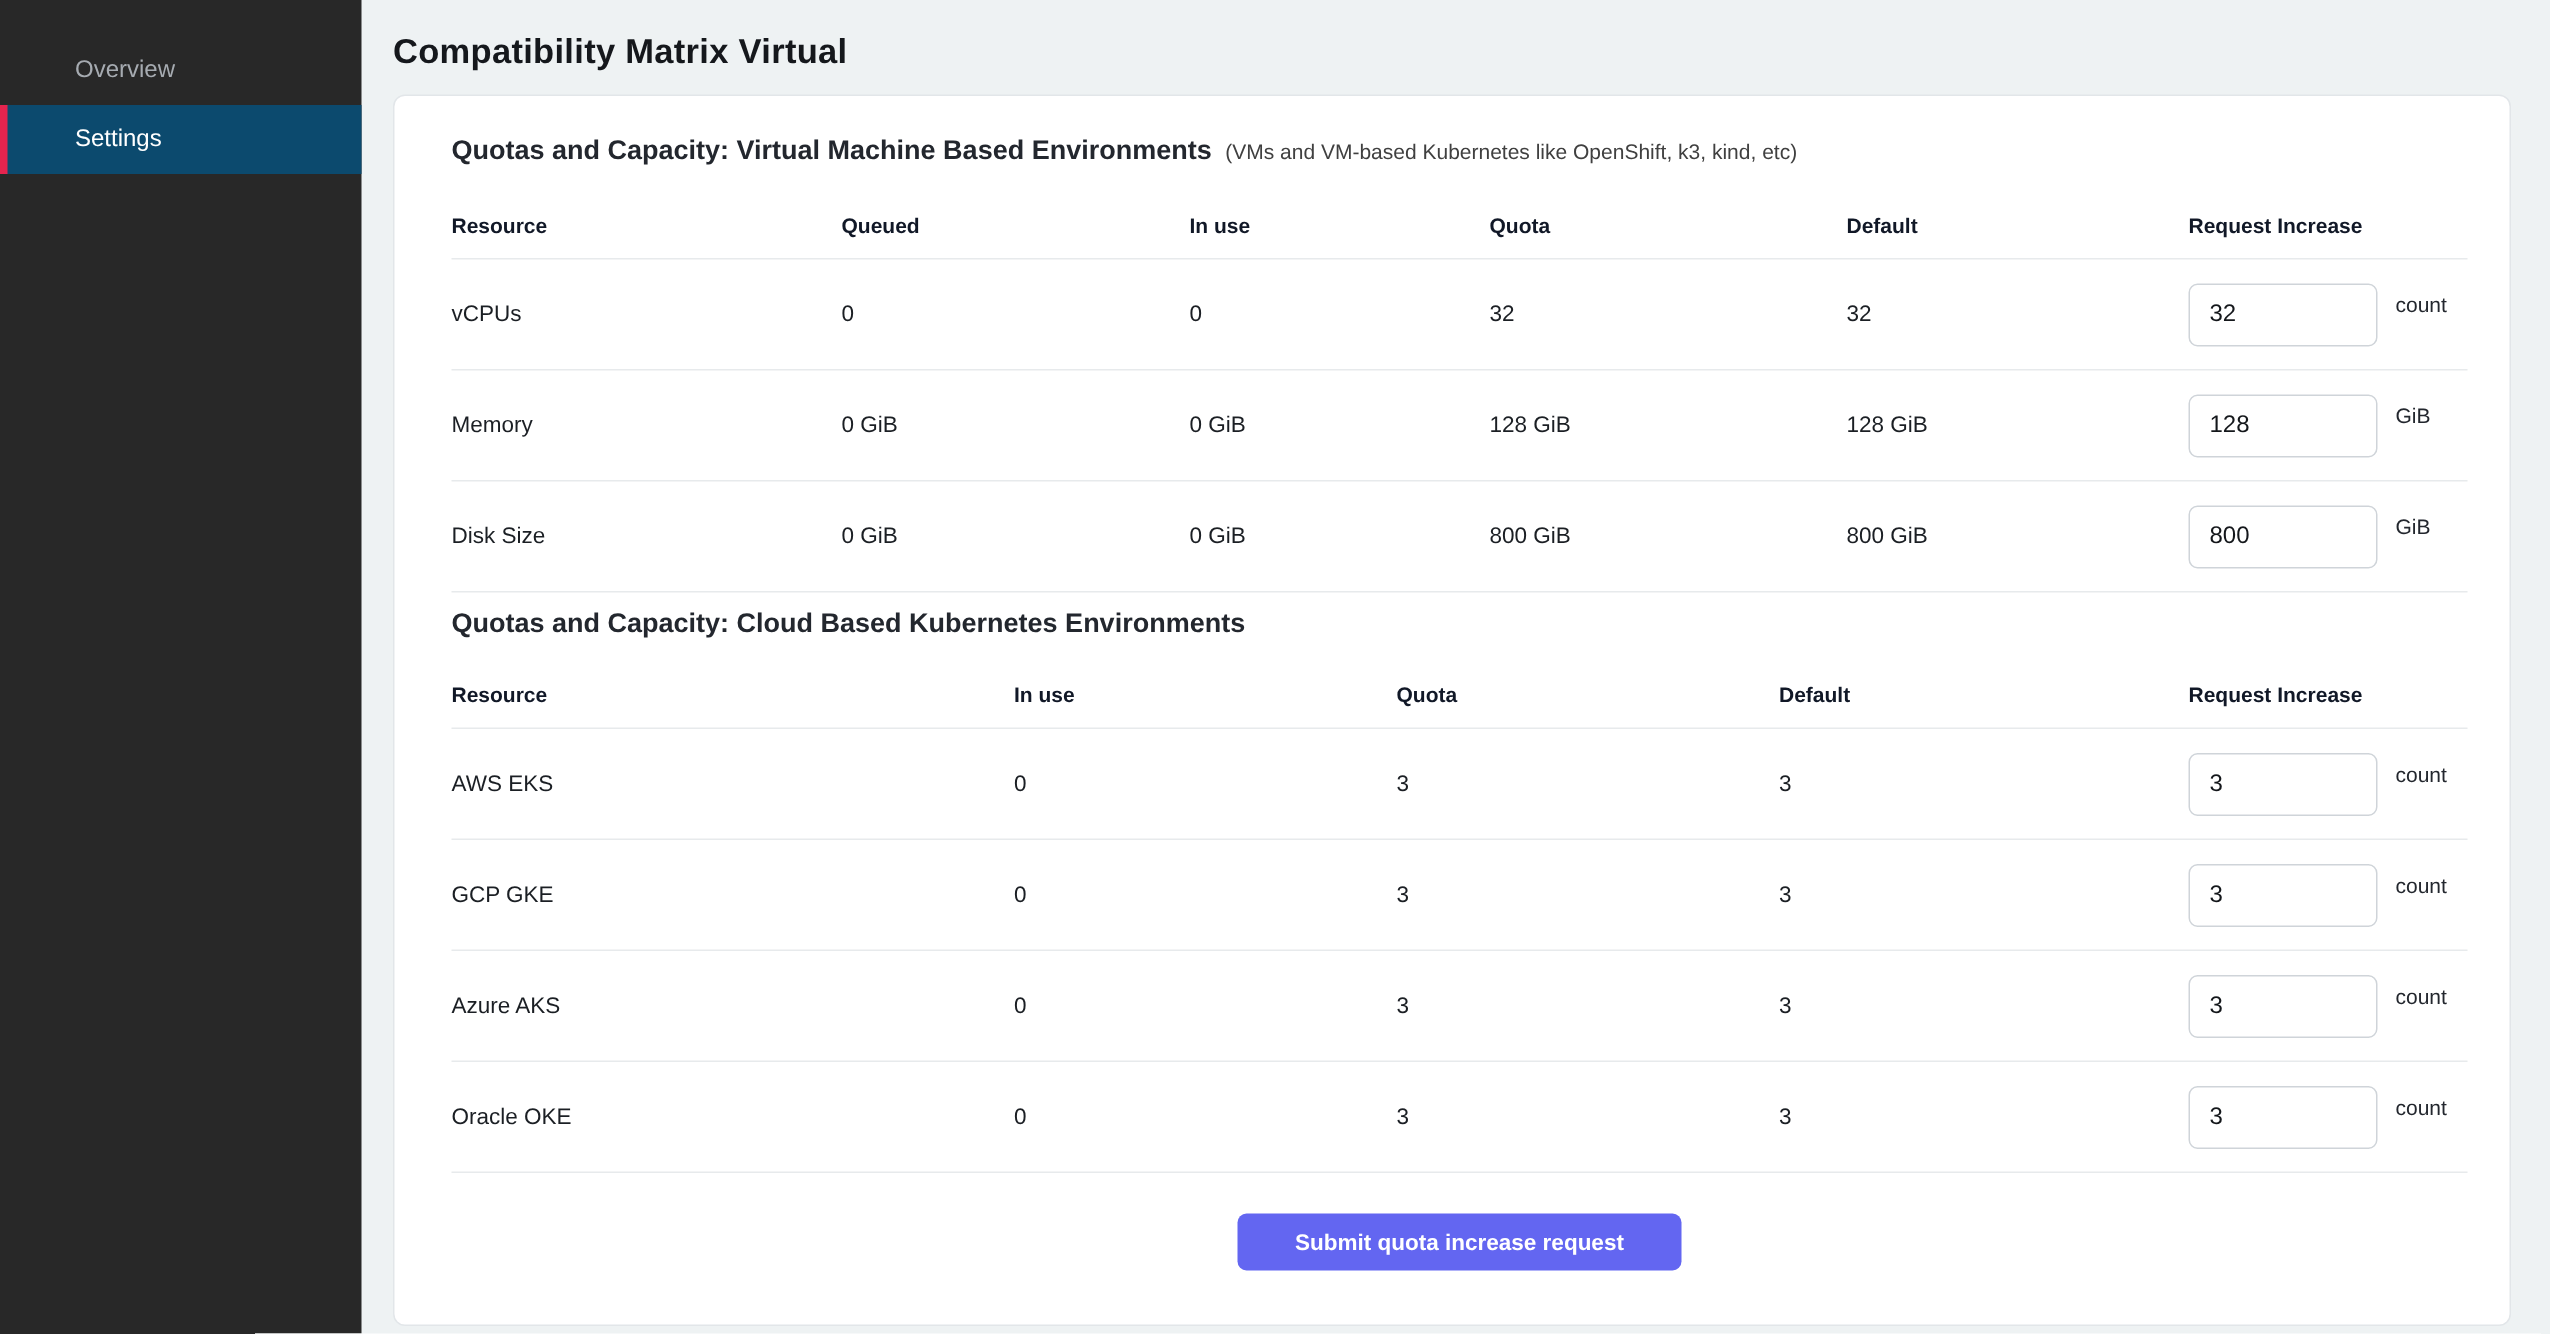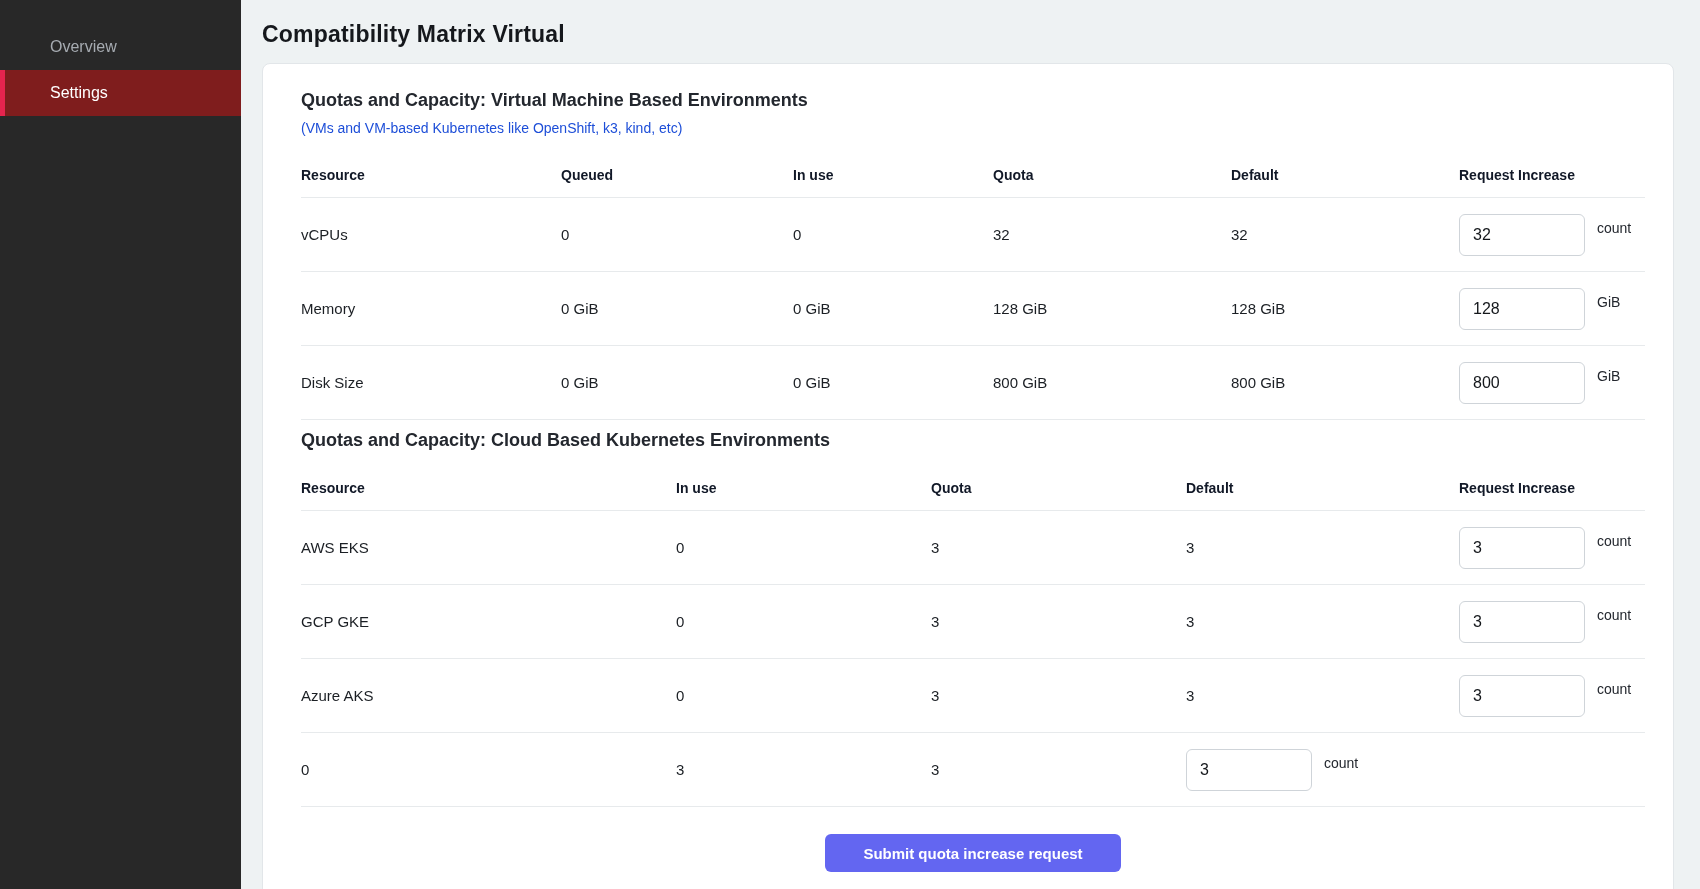--- a/index.html
+++ b/index.html
@@ -24,21 +24,21 @@
     position: relative;
     height: 46px;
     display: flex;
     align-items: center;
     padding-left: 50px;
     color: #a6abb1;
     font-size: 16px;
     cursor: pointer;
   }
   .side-item.active {
-    background: #7f1d1d;
+    background: #0c4a6e;
     color: #ffffff;
   }
   .side-item .accent {
     position: absolute;
     left: 0; top: 0; bottom: 0;
     width: 5px;
     background: #e5244e;
   }
 
   
@@ -59,30 +59,29 @@
     border: 1px solid #e2e6e9;
     border-radius: 8px;
     padding: 26px 28px 16px 38px;
   }
 
   .section-head {
     display: flex;
     align-items: baseline;
     gap: 9px;
     margin-bottom: 16px;
-    flex-direction: column;
   }
   .section-title {
     font-size: 18px;
     font-weight: 600;
     color: #23272e;
   }
   .section-subtitle {
     font-size: 14px;
-    color: #1d4ed8;
+    color: #404040;
   }
 
   
   .row {
     display: grid;
     align-items: center;
     border-bottom: 1px solid #e7eaec;
   }
   .vm .row  { grid-template-columns: 260px 232px 200px 238px 228px 1fr; }
   .k8s .row { grid-template-columns: 375px 255px 255px 273px 1fr; }
@@ -253,20 +252,21 @@
         <div class="cell">0</div>
         <div class="cell">3</div>
         <div class="cell">3</div>
         <div class="cell request">
           <input class="qty-input" type="text" value="3" style="">
           <span class="unit">count</span>
         </div>
       </div>
 
       <div class="row data-row">
+        <div class="cell resource">Oracle OKE</div>
         <div class="cell">0</div>
         <div class="cell">3</div>
         <div class="cell">3</div>
         <div class="cell request">
           <input class="qty-input" type="text" value="3" style="">
           <span class="unit">count</span>
         </div>
       </div>
     </div>
 

